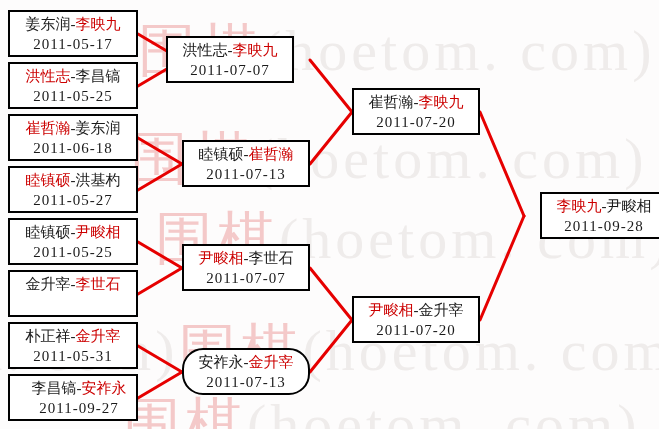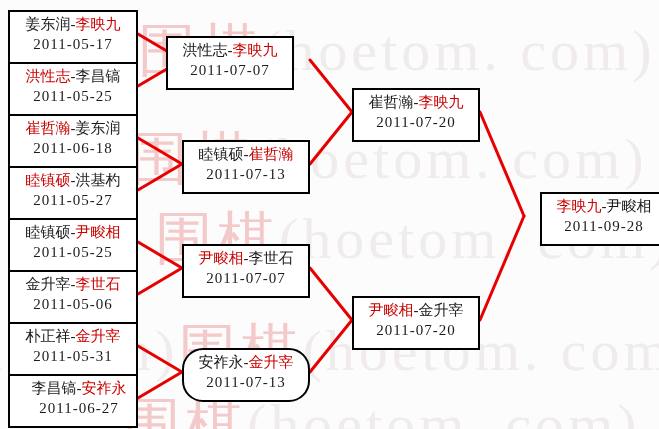--- a/index.html
+++ b/index.html
@@ -25,21 +25,21 @@
   }
   .wm-cjk{color:#f4c9c9;}
   .wm-site{color:#efeceb;}
   
   .lines{position:absolute;left:0;top:0;z-index:1;}
   
   .box{
     position:absolute;
     z-index:2;
     box-sizing:border-box;
-    width:130px;height:54px;
+    width:130px;height:47px;
     background:#ffffff;
     border:2px solid #000000;
     text-align:center;
     color:#1a1a1a;
   }
   .box .nm{
     font-size:15px;
     line-height:20px;
     margin-top:2px;
     white-space:nowrap;
@@ -108,29 +108,28 @@
   <div class="box" style="left:8px;top:166px;">
     <div class="nm"><span class="win">睦镇硕</span><span>-</span><span>洪基杓</span></div>
     <div class="dt">2011-05-27</div>
   </div>
   <div class="box" style="left:8px;top:218px;">
     <div class="nm"><span>睦镇硕</span><span>-</span><span class="win">尹畯相</span></div>
     <div class="dt">2011-05-25</div>
   </div>
   <div class="box" style="left:8px;top:270px;">
     <div class="nm"><span>金升宰</span><span>-</span><span class="win">李世石</span></div>
-    <div class="dt">2011-05-06</div>
   </div>
   <div class="box" style="left:8px;top:322px;">
     <div class="nm"><span>朴正祥</span><span>-</span><span class="win">金升宰</span></div>
     <div class="dt">2011-05-31</div>
   </div>
   <div class="box" style="left:8px;top:374px;padding-left:12px;">
     <div class="nm"><span>李昌镐</span><span>-</span><span class="win">安祚永</span></div>
-    <div class="dt">2011-06-27</div>
+    <div class="dt">2011-09-27</div>
   </div>
 
   <div class="box col2" style="left:166px;top:36px;">
     <div class="nm"><span>洪性志</span><span>-</span><span class="win">李映九</span></div>
     <div class="dt">2011-07-07</div>
   </div>
   <div class="box col2" style="left:182px;top:140px;">
     <div class="nm"><span>睦镇硕</span><span>-</span><span class="win">崔哲瀚</span></div>
     <div class="dt">2011-07-13</div>
   </div>

